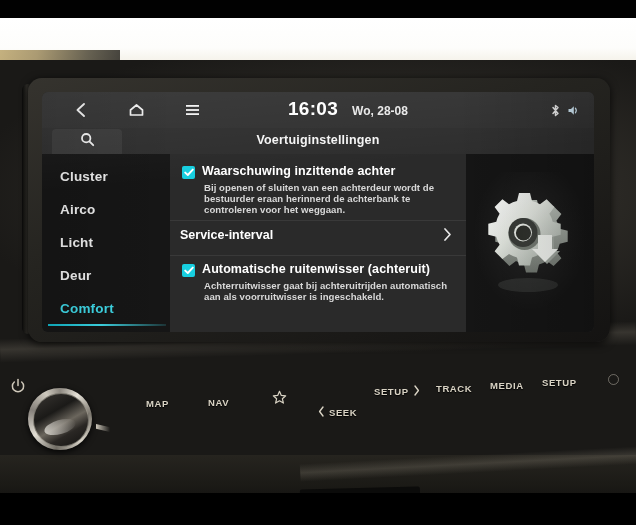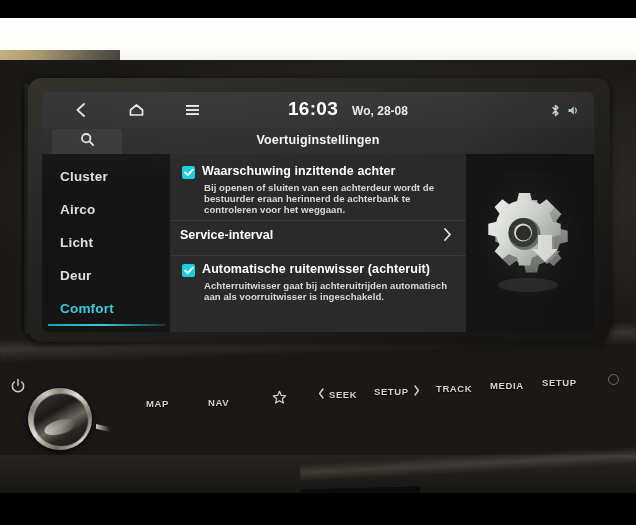--- a/index.html
+++ b/index.html
@@ -576,21 +576,21 @@
     <div class="hwbtn" style="left:208px; top:31px">
       <span>NAV</span>
     </div>
     <div class="hwbtn" style="left:272px; top:24px">
       <span>
         <svg width="15" height="15" viewBox="0 0 15 15">
             <path d="M7.5 1.3 L9.3 5.4 L13.7 5.8 L10.4 8.8 L11.4 13.1 L7.5 10.8 L3.6 13.1 L4.6 8.8 L1.3 5.8 L5.7 5.4 Z" stroke="#d9d3c4" stroke-width="1.2" fill="none" stroke-linejoin="round"></path>
           </svg>
       </span>
     </div>
-    <div class="hwbtn" style="left:318px; top:22px">
+    <div class="hwbtn" style="left:318px; top:40px">
       <span>
         <svg width="7" height="11" viewBox="0 0 7 11">
             <path d="M5 1 L1.6 5.5 L5 10" stroke="#d9d3c4" stroke-width="1.4" fill="none" stroke-linecap="round" stroke-linejoin="round"></path>
           </svg>
       </span>
       <span>SEEK</span>
     </div>
     <div class="hwbtn" style="left:374px; top:19px">
       <span>SETUP</span>
       <span>

